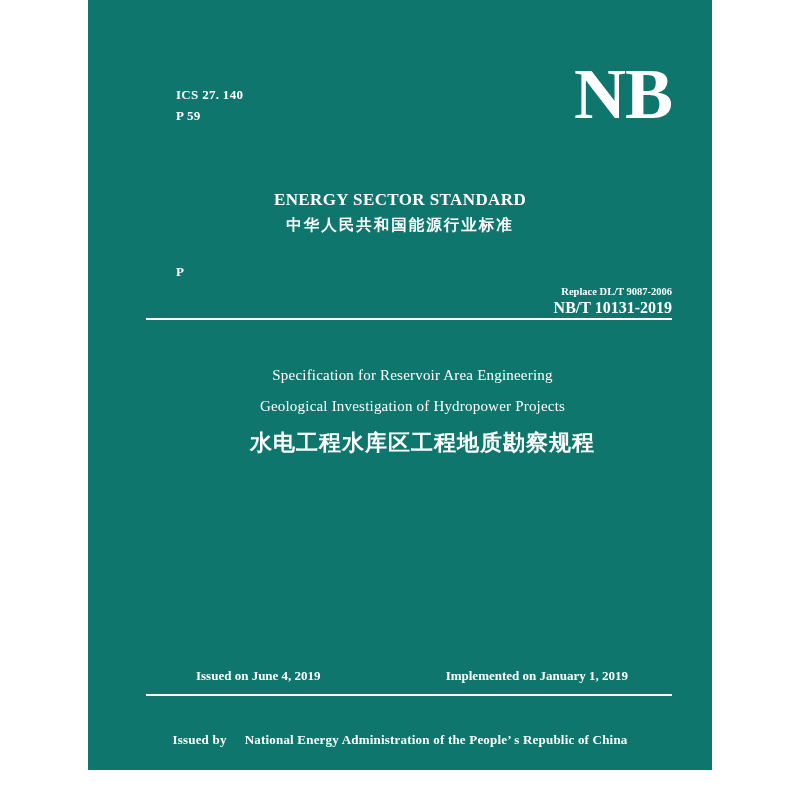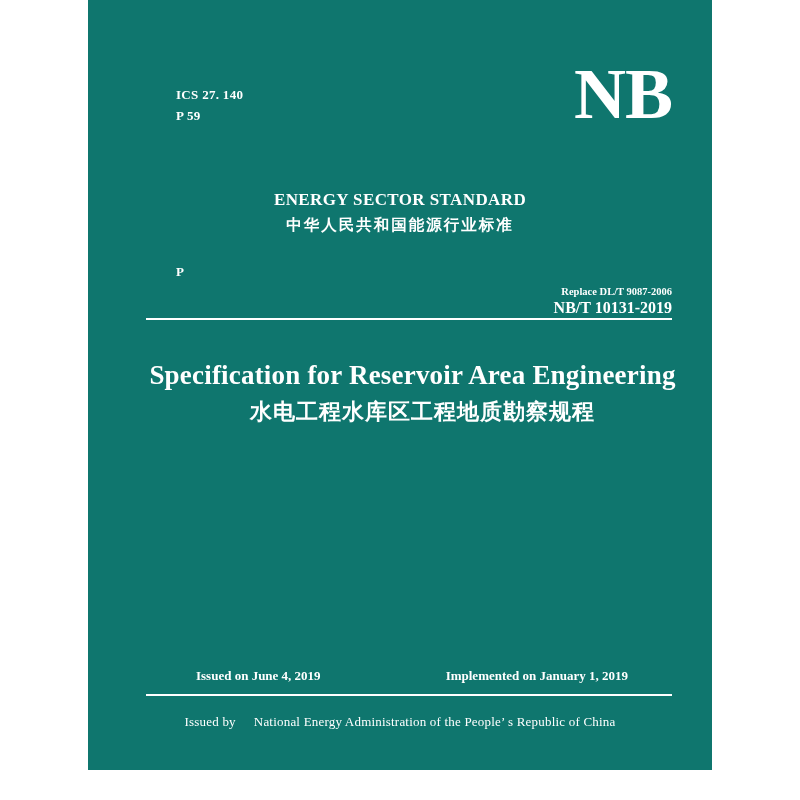--- a/index.html
+++ b/index.html
@@ -116,22 +116,22 @@
   }
   
   .main-title {
     position: absolute;
     left: 0;
     right: 0;
     top: 360px;
     text-align: center;
   }
   .main-title .en {
-    font-weight: bold;
-    font-size: 27px;
+    font-weight: normal;
+    font-size: 15px;
     line-height: 31px;
     letter-spacing: 0.2px;
     padding-left: 25px;
   }
   .main-title .zh {
     font-family: "DejaVu Sans", sans-serif;
     font-weight: bold;
     font-size: 22px;
     line-height: 42px;
     letter-spacing: 1px;
@@ -159,23 +159,23 @@
   }
   .rule-bottom {
     left: 58px;
     right: 40px;
     top: 694px;
   }
   .issuer {
     position: absolute;
     left: 0;
     right: 0;
-    top: 714px;
-    text-align: center;
-    font-weight: normal;
+    top: 732px;
+    text-align: center;
+    font-weight: bold;
     font-size: 13px;
     letter-spacing: 0.2px;
   }
   .issuer .by {
     margin-right: 18px;
   }
 </style>
 </head>
 <body>
 
@@ -197,20 +197,21 @@
     <div class="code-row">
       <div class="left-p">P</div>
       <div class="code-main">NB/T 10131-2019</div>
       <div class="code-replace">Replace DL/T 9087-2006</div>
     </div>
 
     <div class="rule rule-top"></div>
 
     <div class="main-title">
       <div class="en">Specification for Reservoir Area Engineering</div>
+      <div class="en">Geological Investigation of Hydropower Projects</div>
       <div class="zh">水电工程水库区工程地质勘察规程</div>
     </div>
 
     <div class="dates-row">
       <div class="issued">Issued on June 4, 2019</div>
       <div class="implemented">Implemented on January 1, 2019</div>
     </div>
 
     <div class="rule rule-bottom"></div>
 

